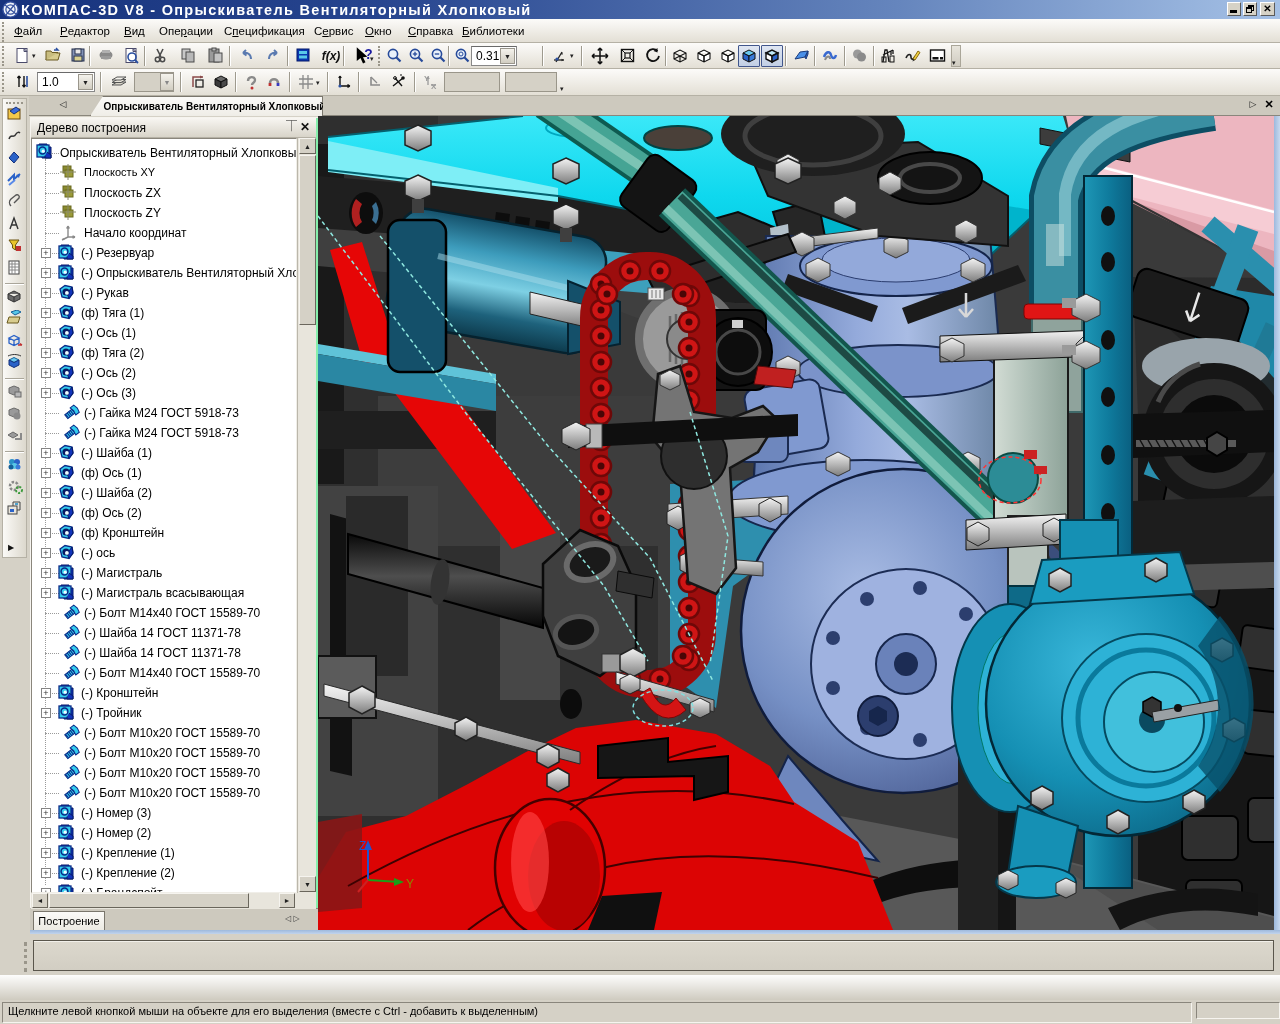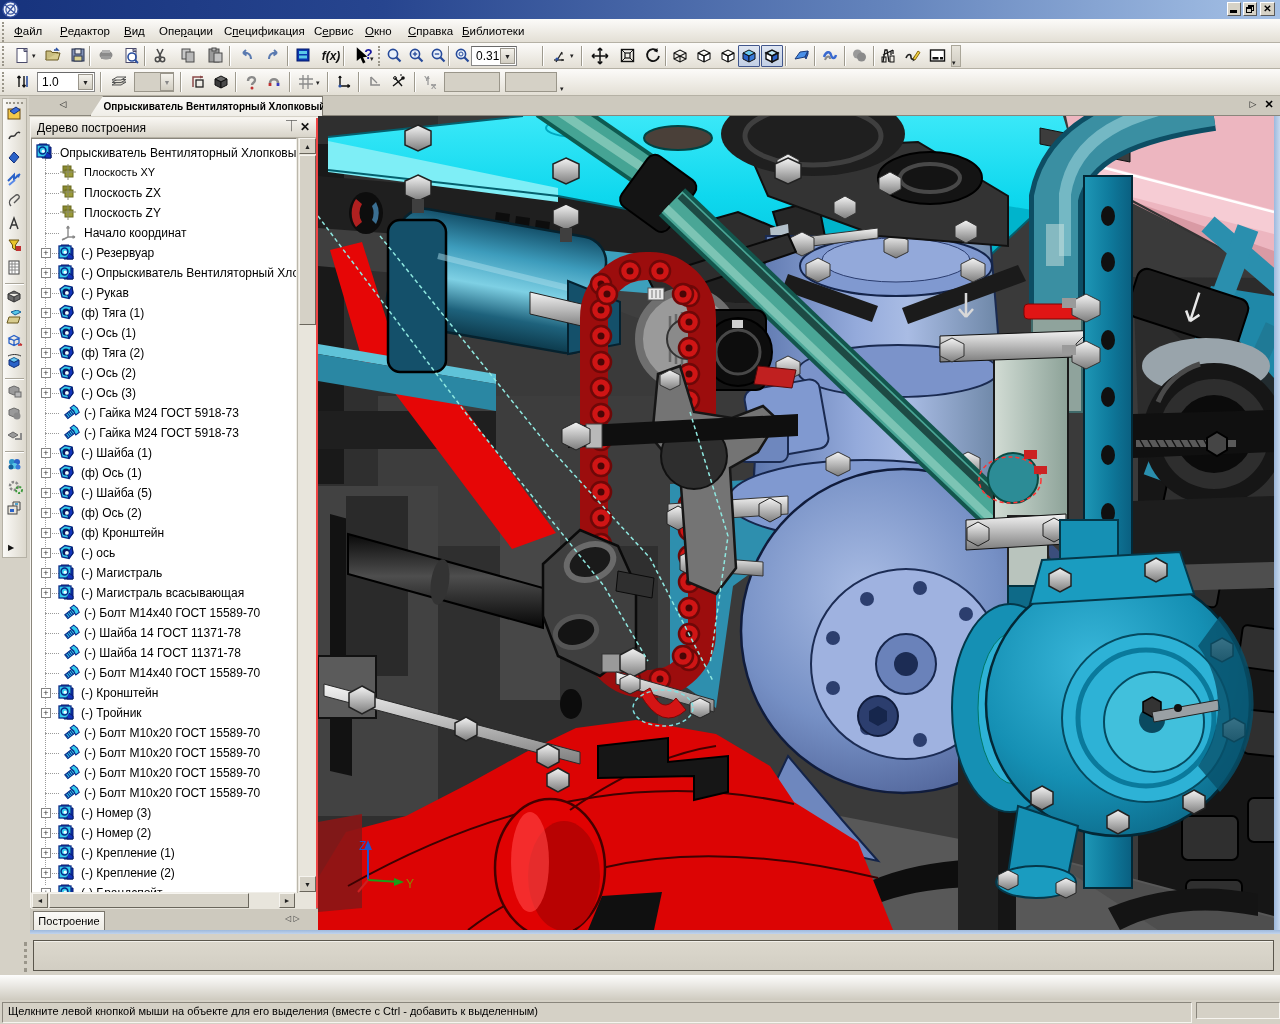--- a/index.html
+++ b/index.html
@@ -17,20 +17,21 @@
 </style>
 </head>
 <body>
 
 <div class="abs" style="left:0;top:0;width:1280px;height:19px;background:linear-gradient(90deg,#17337d 0%,#27458f 30%,#6585bd 70%,#a5c1e6 100%)">
  <svg class="abs" style="left:2px;top:1px" width="17" height="17" viewBox="0 0 17 17">
   <circle cx="8.5" cy="8.5" r="7.6" fill="#eef3fa" stroke="#35519e" stroke-width="1.4"></circle>
   <circle cx="8.5" cy="8.5" r="4.6" fill="none" stroke="#35519e" stroke-width="1.2"></circle>
   <path d="M8.5 1 L8.5 16 M1 8.5 L16 8.5" stroke="#35519e" stroke-width="1.2" transform="rotate(40 8.5 8.5)"></path>
  </svg>
+ <span class="abs" style="left:21px;top:2px;font-size:14.5px;font-weight:bold;color:#fff;letter-spacing:1.3px">КОМПАС-3D V8 - Опрыскиватель Вентиляторный Хлопковый</span>
  <div class="abs" style="left:1227px;top:2px;width:14px;height:14px;background:#d6d2c6;border:1px solid;border-color:#fff #5a5a5a #5a5a5a #fff">
       <div style="position:absolute;left:2px;bottom:2px;width:7px;height:3px;background:#000"></div>
     </div>
  <div class="abs" style="left:1243px;top:2px;width:14px;height:14px;background:#d6d2c6;border:1px solid;border-color:#fff #5a5a5a #5a5a5a #fff">
    <div style="position:absolute;left:4px;top:2px;width:6px;height:6px;border:1px solid #000;border-top-width:2px;background:#d6d2c6"></div>
    <div style="position:absolute;left:2px;top:4px;width:6px;height:6px;border:1px solid #000;border-top-width:2px;background:#d6d2c6"></div>
  </div>
  <div class="abs" style="left:1260px;top:2px;width:15px;height:14px;background:#d6d2c6;border:1px solid;border-color:#fff #5a5a5a #5a5a5a #fff;font-size:10px;font-weight:bold;line-height:12px;text-align:center">✕</div>
 </div>
 
@@ -451,21 +452,21 @@
       </svg></div>
 <div class="abs" style="left:6px;top:404px;width:17px;height:17px"><svg width="17" height="17" viewBox="0 0 17 17">
         <rect x="2" y="6" width="9" height="8" fill="#e8e4da" stroke="#444"></rect>
         <rect x="4" y="9" width="4" height="3" fill="#2a62c8"></rect>
         <path d="M7 6 L7 2 L14 2 L14 10 L11 10" fill="none" stroke="#444"></path>
         <path d="M9 4 L12 4" stroke="#2a92c8" stroke-width="1.6"></path>
       </svg></div>
 <div class="abs" style="left:8px;top:447px;font-size:8px;color:#111">▶</div>
 </div>
 
-<div class="abs" id="treepanel" style="left:30px;top:117px;width:321px;height:792px;background:#ef4444;border:1px solid;border-color:#f6f4ef #8a867c #8a867c #f6f4ef">
+<div class="abs" id="treepanel" style="left:30px;top:117px;width:321px;height:792px;background:#86efac;border:1px solid;border-color:#f6f4ef #8a867c #8a867c #f6f4ef">
 <div class="abs" style="left:0;top:0;width:285px;height:20px;background:linear-gradient(#f8f6f2,#d8d4c9);border-bottom:1px solid #b5b1a5">
       <span style="position:absolute;left:6px;top:3px;font-size:12px">Дерево построения</span>
       <span style="position:absolute;left:255px;top:2px;font-size:11px;color:#111">⏉</span>
       <span style="position:absolute;left:269px;top:2px;font-size:12px;font-weight:bold;color:#111">✕</span>
     </div>
 <div class="abs" style="left:0;top:20px;width:266px;height:755px;background:#fff;border:1px solid;border-color:#8a867c #f0eee8 #f0eee8 #8a867c;overflow:hidden" id="treearea">
 <div style="position:absolute;left:13px;top:20px;height:726px;border-left:1px dotted #9a9a9a"></div>
 <div style="position:absolute;left:13px;top:14px;width:14px;border-top:1px dotted #9a9a9a"></div>
 <div style="position:absolute;left:3px;top:3px"><svg width="20" height="19" viewBox="0 0 20 19">
           <path d="M4 2 L12 2 L12 5 L16 5 L16 16 L7 16 L7 13 L4 13 Z" fill="#1133bb" stroke="#071a66"></path>
@@ -615,21 +616,21 @@
         </svg></div>
 <span style="position:absolute;left:49px;top:327px;font-size:12px;white-space:nowrap">(ф) Ось (1)</span>
 <div style="position:absolute;left:13px;top:354px;width:14px;border-top:1px dotted #9a9a9a"></div>
 <div style="position:absolute;left:9px;top:349px;width:10px;height:10px;background:#fff;border:1px solid #848484;font-size:9px;line-height:8px;text-align:center;color:#333">+</div>
 <div style="position:absolute;left:25px;top:344px"><svg width="19" height="19" viewBox="0 0 19 19">
           <path d="M3 6 L8 2.5 L15 4 L16 10 L12 15.5 L5 14 Z" fill="#33ccee" stroke="#0a2a88" stroke-width="1.4"></path>
           <path d="M15 4 L16 10 L12 15.5 L10 10.5 Z" fill="#1133bb" stroke="#071a66"></path>
           <circle cx="9" cy="9" r="3.6" fill="#071a66"></circle>
           <circle cx="9.9" cy="9.9" r="1.9" fill="#eefcff"></circle>
         </svg></div>
-<span style="position:absolute;left:49px;top:347px;font-size:12px;white-space:nowrap">(-) Шайба (5)</span>
+<span style="position:absolute;left:49px;top:347px;font-size:12px;white-space:nowrap">(-) Шайба (2)</span>
 <div style="position:absolute;left:13px;top:374px;width:14px;border-top:1px dotted #9a9a9a"></div>
 <div style="position:absolute;left:9px;top:369px;width:10px;height:10px;background:#fff;border:1px solid #848484;font-size:9px;line-height:8px;text-align:center;color:#333">+</div>
 <div style="position:absolute;left:25px;top:364px"><svg width="19" height="19" viewBox="0 0 19 19">
           <path d="M3 6 L8 2.5 L15 4 L16 10 L12 15.5 L5 14 Z" fill="#33ccee" stroke="#0a2a88" stroke-width="1.4"></path>
           <path d="M15 4 L16 10 L12 15.5 L10 10.5 Z" fill="#1133bb" stroke="#071a66"></path>
           <circle cx="9" cy="9" r="3.6" fill="#071a66"></circle>
           <circle cx="9.9" cy="9.9" r="1.9" fill="#eefcff"></circle>
         </svg></div>
 <span style="position:absolute;left:49px;top:367px;font-size:12px;white-space:nowrap">(ф) Ось (2)</span>
 <div style="position:absolute;left:13px;top:394px;width:14px;border-top:1px dotted #9a9a9a"></div>

